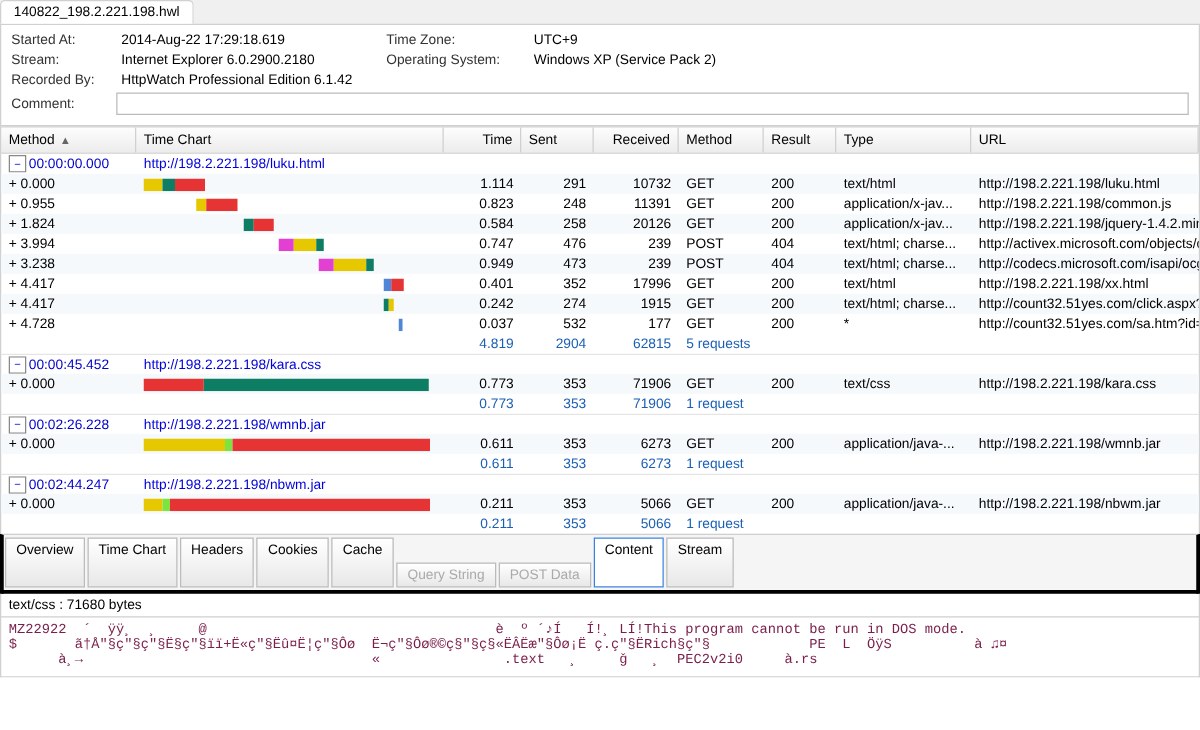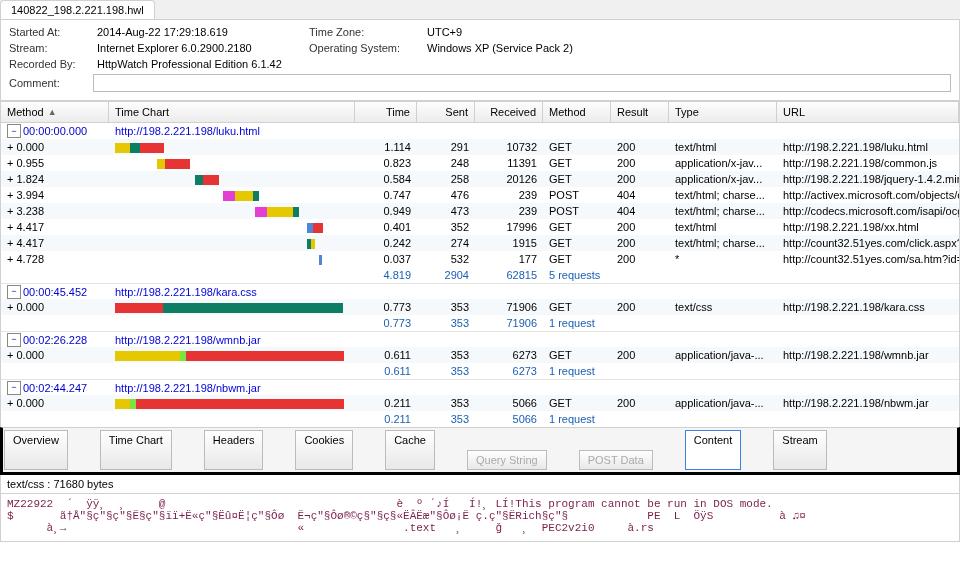--- a/index.html
+++ b/index.html
@@ -12,21 +12,21 @@
 .meta-label { width: 80px; color: #333; }
 .meta-value { padding-left: 8px; }
 .meta-pair.c1 { width: 300px; }
 .meta-pair.c2 { width: 420px; }
 .comment-box { border: 1px solid #bbb; height: 18px; flex: 1; margin-left: 4px; background: #fff; }
 .grid-header { display: flex; background: linear-gradient(#fdfdfd, #ececec); border: 1px solid #d0d0d0; font-size: 11px; }
 .grid-header > div { padding: 4px 6px; border-right: 1px solid #d0d0d0; }
 .col-started { width: 108px; display: flex; align-items: center; }
 .col-chart { width: 246px; }
 .col-time { width: 62px; text-align: right; }
-.col-sent { width: 58px; text-align: right; }
+.col-sent { width: 58px; }
 .col-received { width: 68px; text-align: right; }
 .col-method { width: 68px; }
 .col-result { width: 58px; }
 .col-type { width: 108px; }
 .col-url { flex: 1; }
 .sort-arrow { font-size: 9px; margin-left: 4px; color: #666; }
 .grid-body { border-left: 1px solid #d0d0d0; border-right: 1px solid #d0d0d0; }
 .row { display: flex; font-size: 11px; height: 16px; align-items: center; }
 .row.alt { background: #f5f9fc; }
 .row.group { color: #0000cc; }
@@ -35,21 +35,21 @@
 .expand { width: 14px; height: 14px; border: 1px solid #888; display: inline-flex; align-items: center; justify-content: center; font-size: 9px; margin-right: 2px; cursor: pointer; background: #fff; line-height: 1; }
 .group-url { color: #0000dd; }
 .chart-bar { position: relative; height: 12px; width: 100%; }
 .seg { position: absolute; top: 2px; height: 10px; }
 .c-yellow { background: #e6c800; }
 .c-green { background: #0d7d63; }
 .c-red { background: #e63434; }
 .c-blue { background: #4f86d8; }
 .c-mag { background: #e33fd3; }
 .c-lime { background: #7de341; }
-.bottom-tabs { display: flex; border: 3px solid #000000; border-top: 1px solid #d0d0d0; background: #f5f5f5; gap: 30px; }
+.bottom-tabs { display: flex; border: 3px solid #000000; border-top: 1px solid #d0d0d0; background: #f5f5f5; }
 .btab { border: 1px solid #bbb; padding: 3px 8px; background: linear-gradient(#fff,#e8e8e8); margin: 2px 1px; font-size: 11px; cursor: pointer; }
 .btab.disabled { color: #aaa; margin-top: 22px; }
 .btab.active { background: #fff; border: 1px solid #3a82e0; }
 .content-info { border: 1px solid #d0d0d0; border-top: none; padding: 3px 6px; font-size: 11px; }
 .hex { border: 1px solid #d0d0d0; border-top: none; padding: 4px 6px; font-family: "Courier New", monospace; font-size: 11px; color: #7a1e4a; white-space: pre; overflow: hidden; height: 48px; }
 .num { text-align: right; }
 .group-sep { border-top: 1px solid #e5e5e5; }
 </style>
 </head>
 <body>

